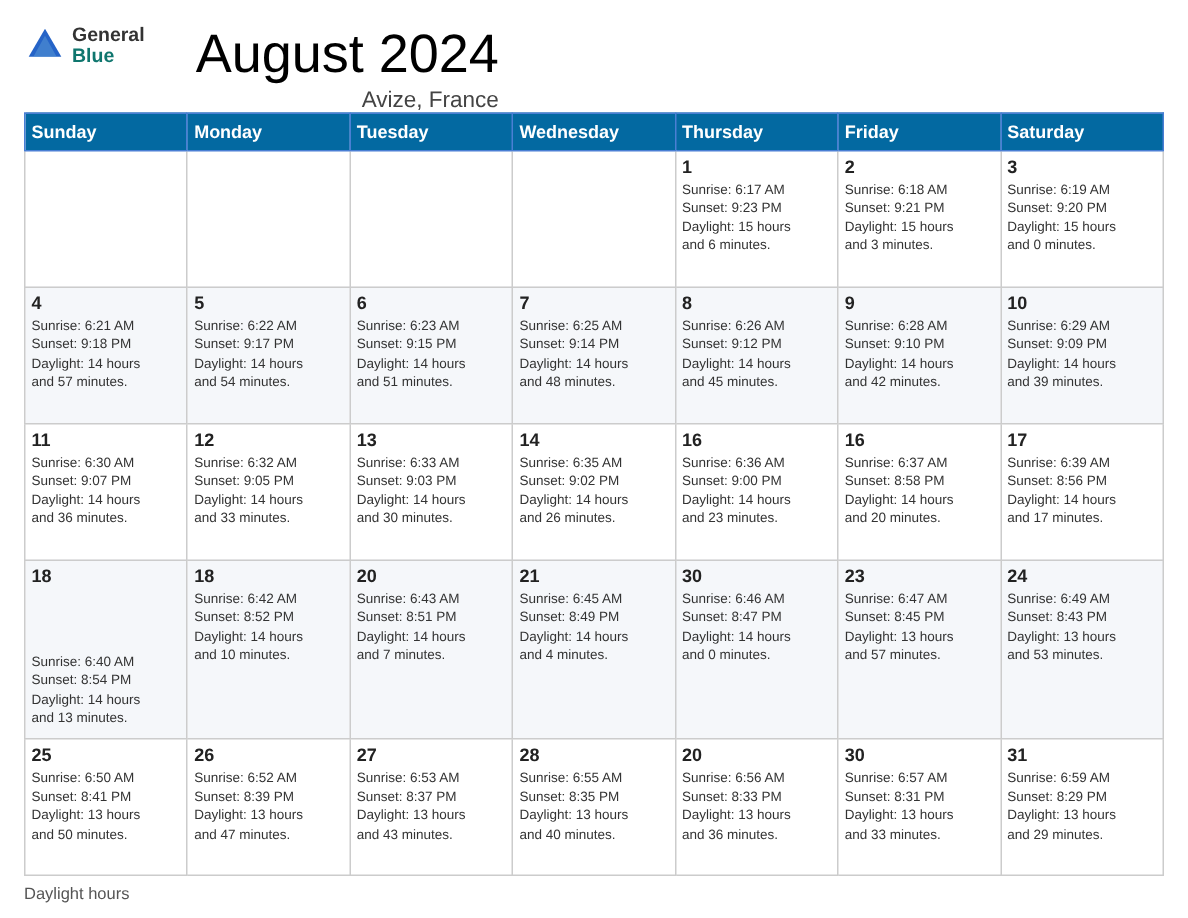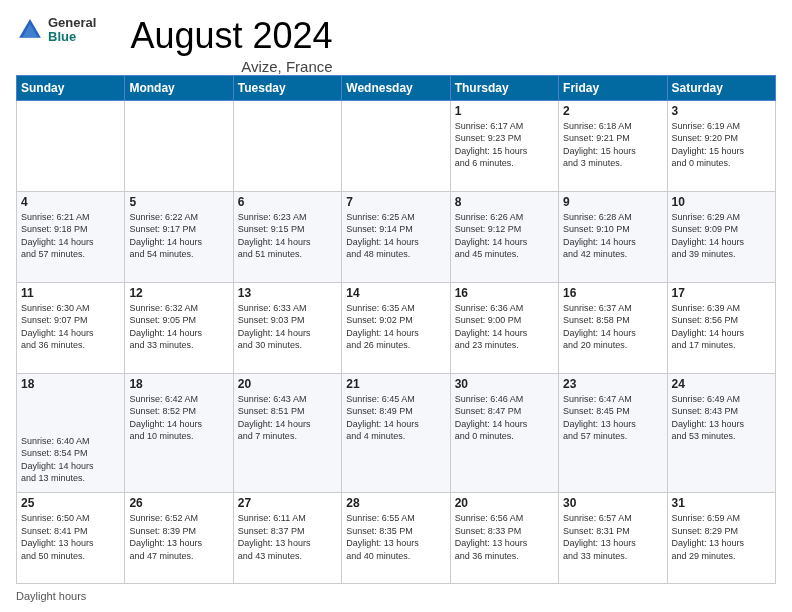--- a/index.html
+++ b/index.html
@@ -326,21 +326,21 @@
           </td>
           <td>
             <span class="day-num">26</span>
             <div class="day-info" style="white-space: pre-line;">Sunrise: 6:52 AM
 Sunset: 8:39 PM
 Daylight: 13 hours
 and 47 minutes.</div>
           </td>
           <td>
             <span class="day-num">27</span>
-            <div class="day-info" style="white-space: pre-line;">Sunrise: 6:11 AM
+            <div class="day-info" style="white-space: pre-line;">Sunrise: 6:53 AM
 Sunset: 8:37 PM
 Daylight: 13 hours
 and 43 minutes.</div>
           </td>
           <td>
             <span class="day-num">28</span>
             <div class="day-info" style="white-space: pre-line;">Sunrise: 6:55 AM
 Sunset: 8:35 PM
 Daylight: 13 hours
 and 40 minutes.</div>

